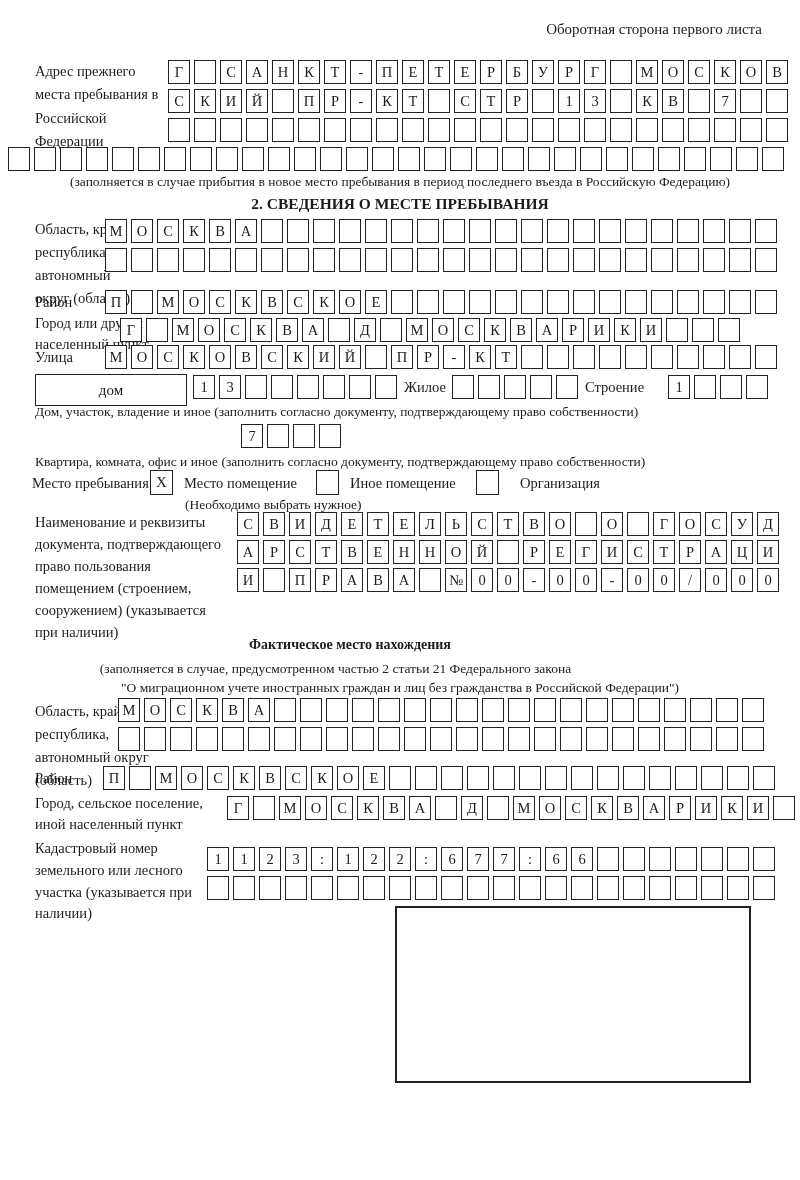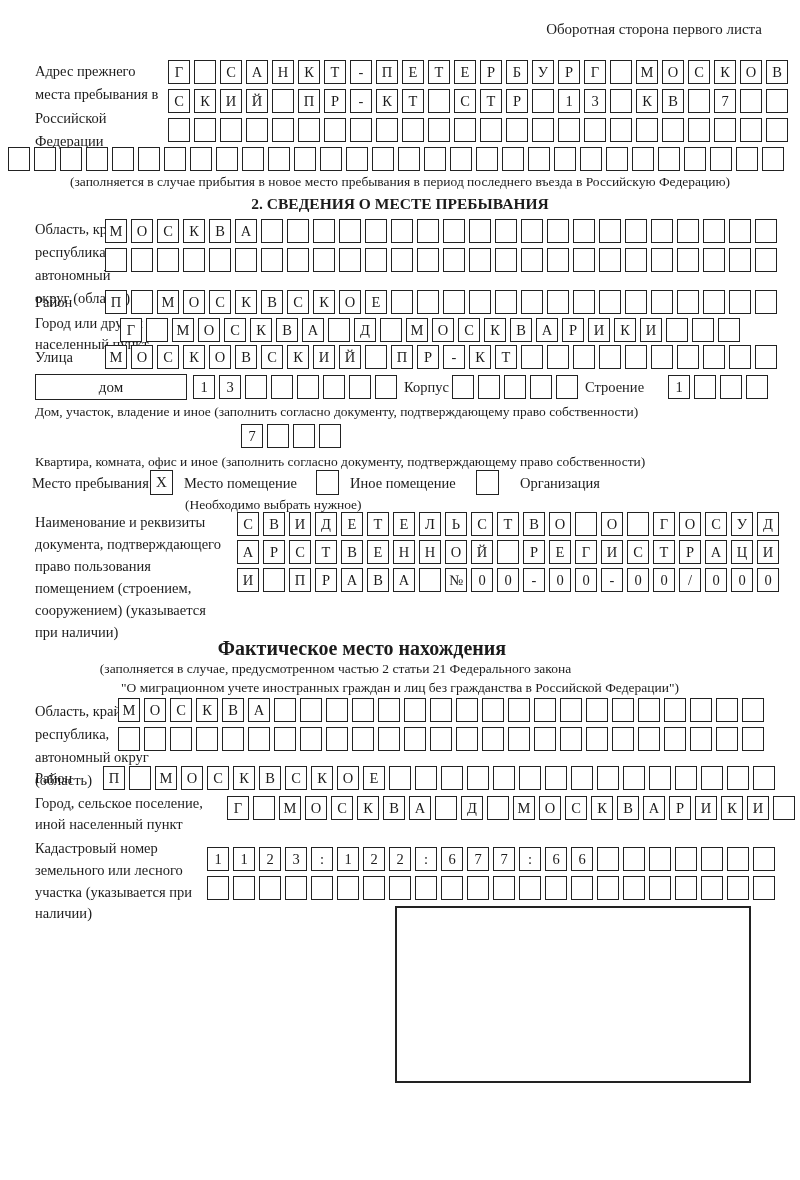--- a/index.html
+++ b/index.html
@@ -9,21 +9,21 @@
   }
   .abs{position:absolute;}
   .lbl{font-size:14.5px;line-height:1.5;}
   .cellrow{display:flex;gap:4px;}
   .cell{
     box-sizing:border-box;flex:none;width:22px;height:24px;
     border:1.6px solid #222;display:flex;align-items:center;justify-content:center;
     font-size:14.5px;background:#fff;
   }
   .widebox{
-    box-sizing:border-box;border:1.6px solid #222;height:26px;
+    box-sizing:border-box;border:1.6px solid #222;height:32px;
     display:flex;align-items:center;justify-content:center;font-size:15px;background:#fff;
   }
   .caption{font-size:13.5px;}
   .center{text-align:center;}
   .bold{font-weight:bold;}
   .checkbox{
     box-sizing:border-box;width:23px;height:25px;border:1.6px solid #222;
     display:inline-flex;align-items:center;justify-content:center;font-size:15px;background:#fff;
   }
   .stamp-box{box-sizing:border-box;border:2px solid #222;background:#fff;}
@@ -300,21 +300,21 @@
   <div class="abs cellrow" style="top:375px;left:193px;">
       <span class="cell">1</span>
       <span class="cell">3</span>
       <span class="cell"></span>
       <span class="cell"></span>
       <span class="cell"></span>
       <span class="cell"></span>
       <span class="cell"></span>
       <span class="cell"></span>
     </div>
-  <div class="abs lbl" style="top:377px;left:404px;">Корпус</div>
+  <div class="abs lbl" style="top:377px;left:404px;">Жилое</div>
   <div class="abs cellrow" style="top:375px;left:452px;">
       <span class="cell"></span>
       <span class="cell"></span>
       <span class="cell"></span>
       <span class="cell"></span>
       <span class="cell"></span>
     </div>
   <div class="abs lbl" style="top:377px;left:585px;">Строение</div>
   <div class="abs cellrow" style="top:375px;left:668px;">
       <span class="cell">1</span>
@@ -405,21 +405,21 @@
       <span class="cell">0</span>
       <span class="cell">-</span>
       <span class="cell">0</span>
       <span class="cell">0</span>
       <span class="cell">/</span>
       <span class="cell">0</span>
       <span class="cell">0</span>
       <span class="cell">0</span>
     </div>
 
-  <div class="abs bold center" style="top:637px;left:12px;width:700px;font-size:20px;">Фактическое место нахождения</div>
+  <div class="abs bold center" style="top:637px;left:0;width:700px;font-size:14px;">Фактическое место нахождения</div>
   <div class="abs caption center" style="top:661px;left:0;width:671px;">(заполняется в случае, предусмотренном частью 2 статьи 21 Федерального закона</div>
   <div class="abs caption center" style="top:680px;left:0;width:800px;">"О миграционном учете иностранных граждан и лиц без гражданства в Российской Федерации")</div>
 
   <div class="abs lbl" style="top:700px;left:35px;width:125px;line-height:1.58;">Область, край, республика, автономный округ (область)</div>
   <div class="abs cellrow" style="top:698px;left:118px;">
       <span class="cell">М</span>
       <span class="cell">О</span>
       <span class="cell">С</span>
       <span class="cell">К</span>
       <span class="cell">В</span>

